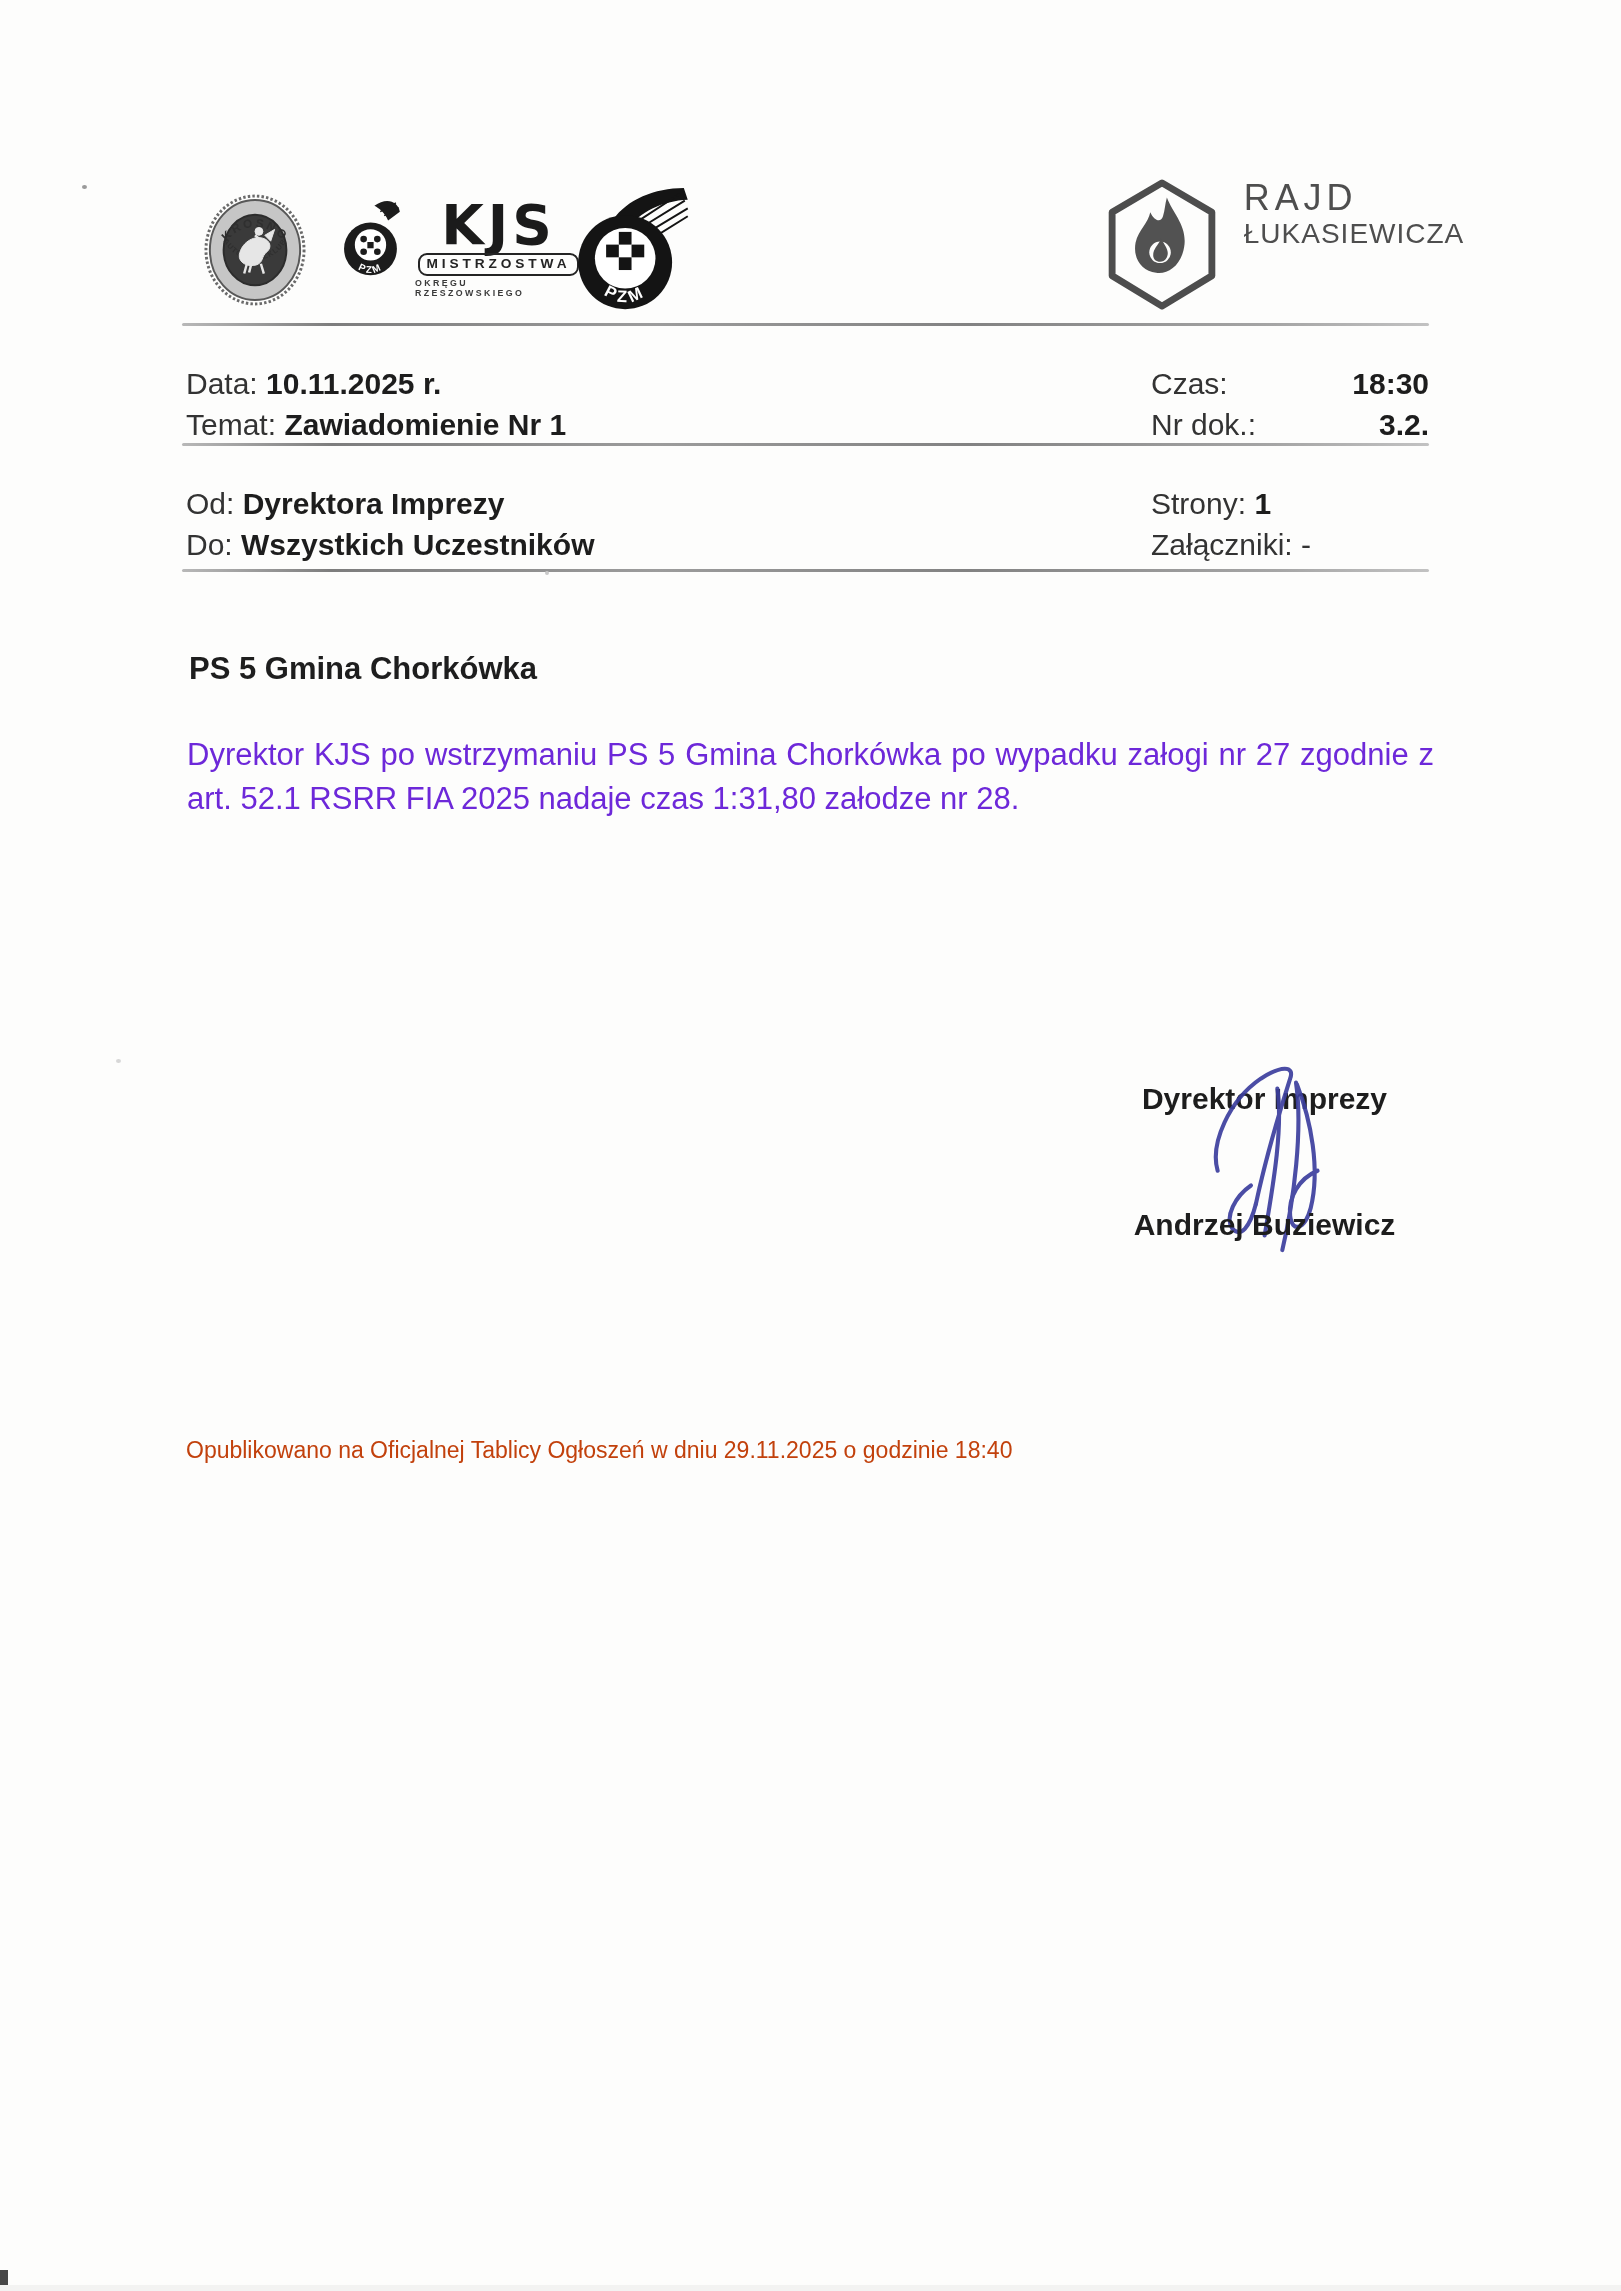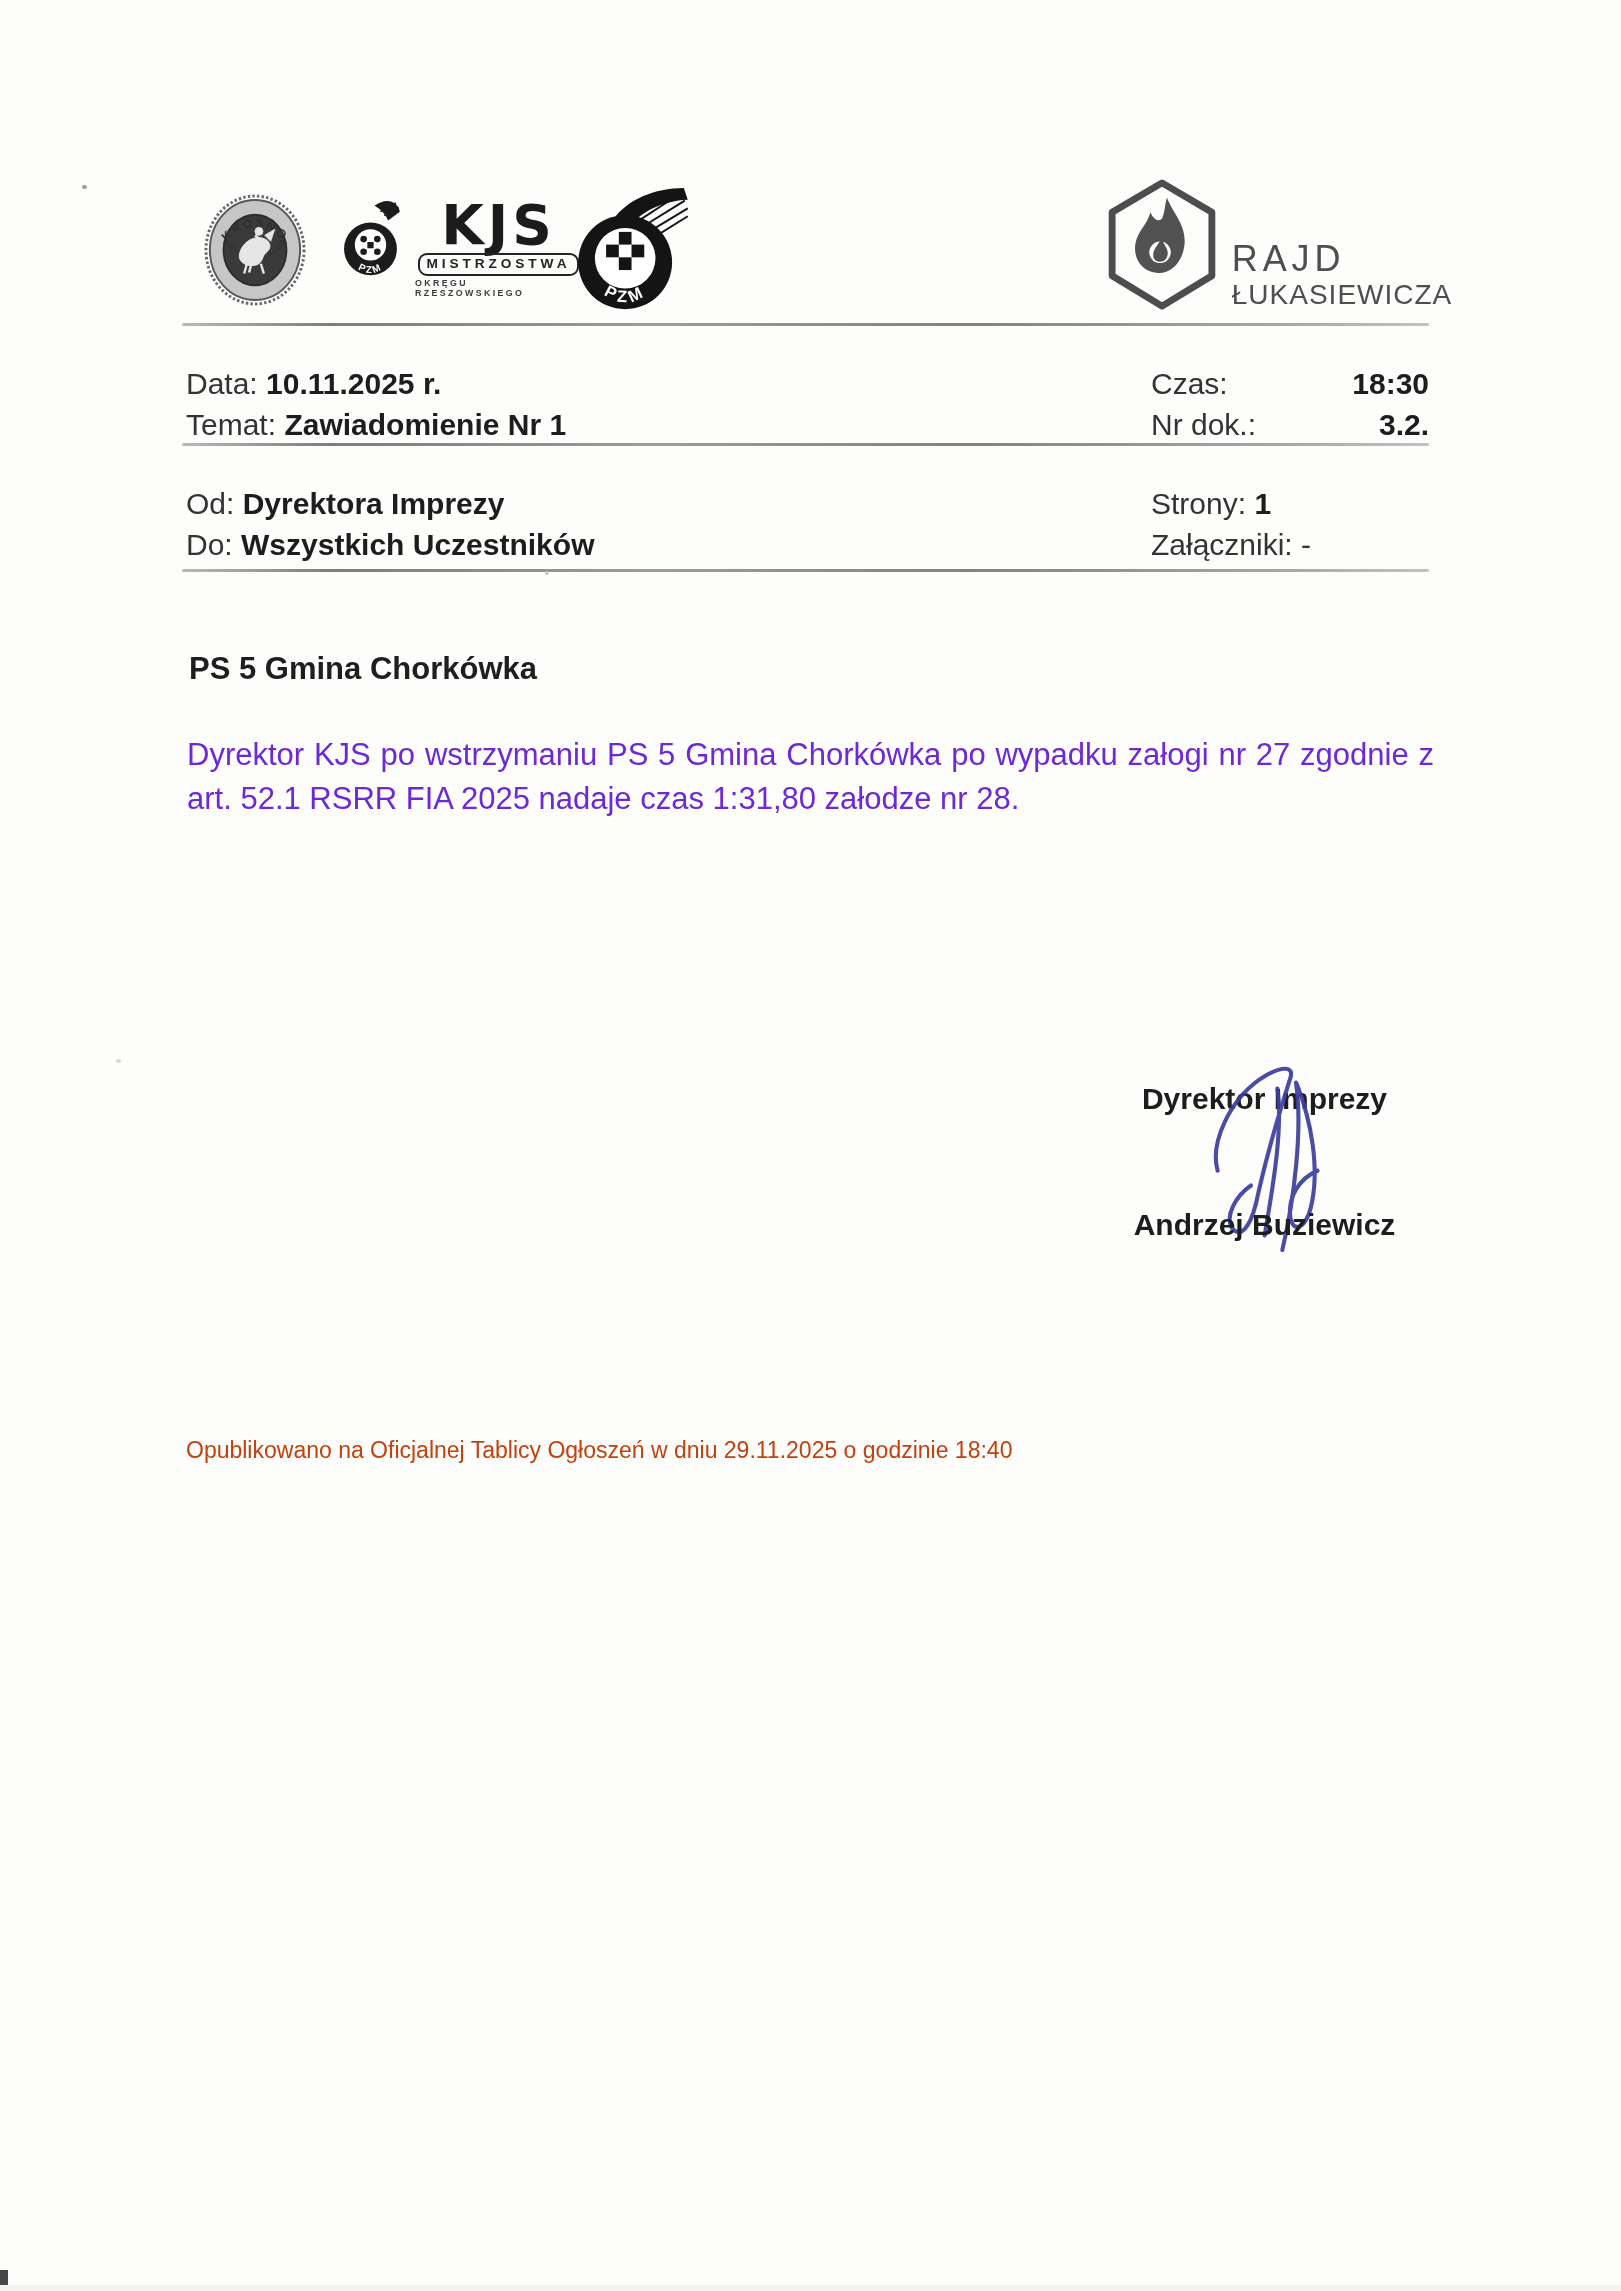--- a/index.html
+++ b/index.html
@@ -24,21 +24,21 @@
     font-size:55px; font-weight:bold; letter-spacing:3.9px; color:#1b1b1b;
     line-height:51px; font-family:"DejaVu Sans", sans-serif;
   }
   .kjs-sub {
     margin-top:2px; border:2.9px solid #242424; border-radius:9px;
     font-size:13.7px; font-weight:bold; letter-spacing:3.9px; color:#242424;
     padding:1px 6.9px; line-height:16.7px;
   }
   .kjs-tag { margin-top:2.9px; font-size:8.8px; font-weight:bold; letter-spacing:2.4px; color:#3a3a3a; }
   .pzm-wrap { left:576px; top:184px; width:114px; height:131px; }
-  .event-wrap { left:1104px; top:178px; display:flex; align-items:flex-end; }
+  .event-wrap { left:1104px; top:178px; display:flex; align-items:flex-start;gap:12px; }
   .event-text { margin-left:11.8px; color:#4e4e4e; }
   .event-line1 { font-size:36px; letter-spacing:4.9px; line-height:39px; }
   .event-line2 { font-size:28px; letter-spacing:1px; line-height:33px; }
 
   
   .meta-row { position:absolute; font-size:30px; line-height:32px; white-space:nowrap; }
   .meta-row .lab { font-weight:normal; color:#333; }
   .meta-row .val { font-weight:bold; color:#1d1d1d; }
   .meta-left  { left:186px; }
   .meta-right { left:1151px; width:278px; }

